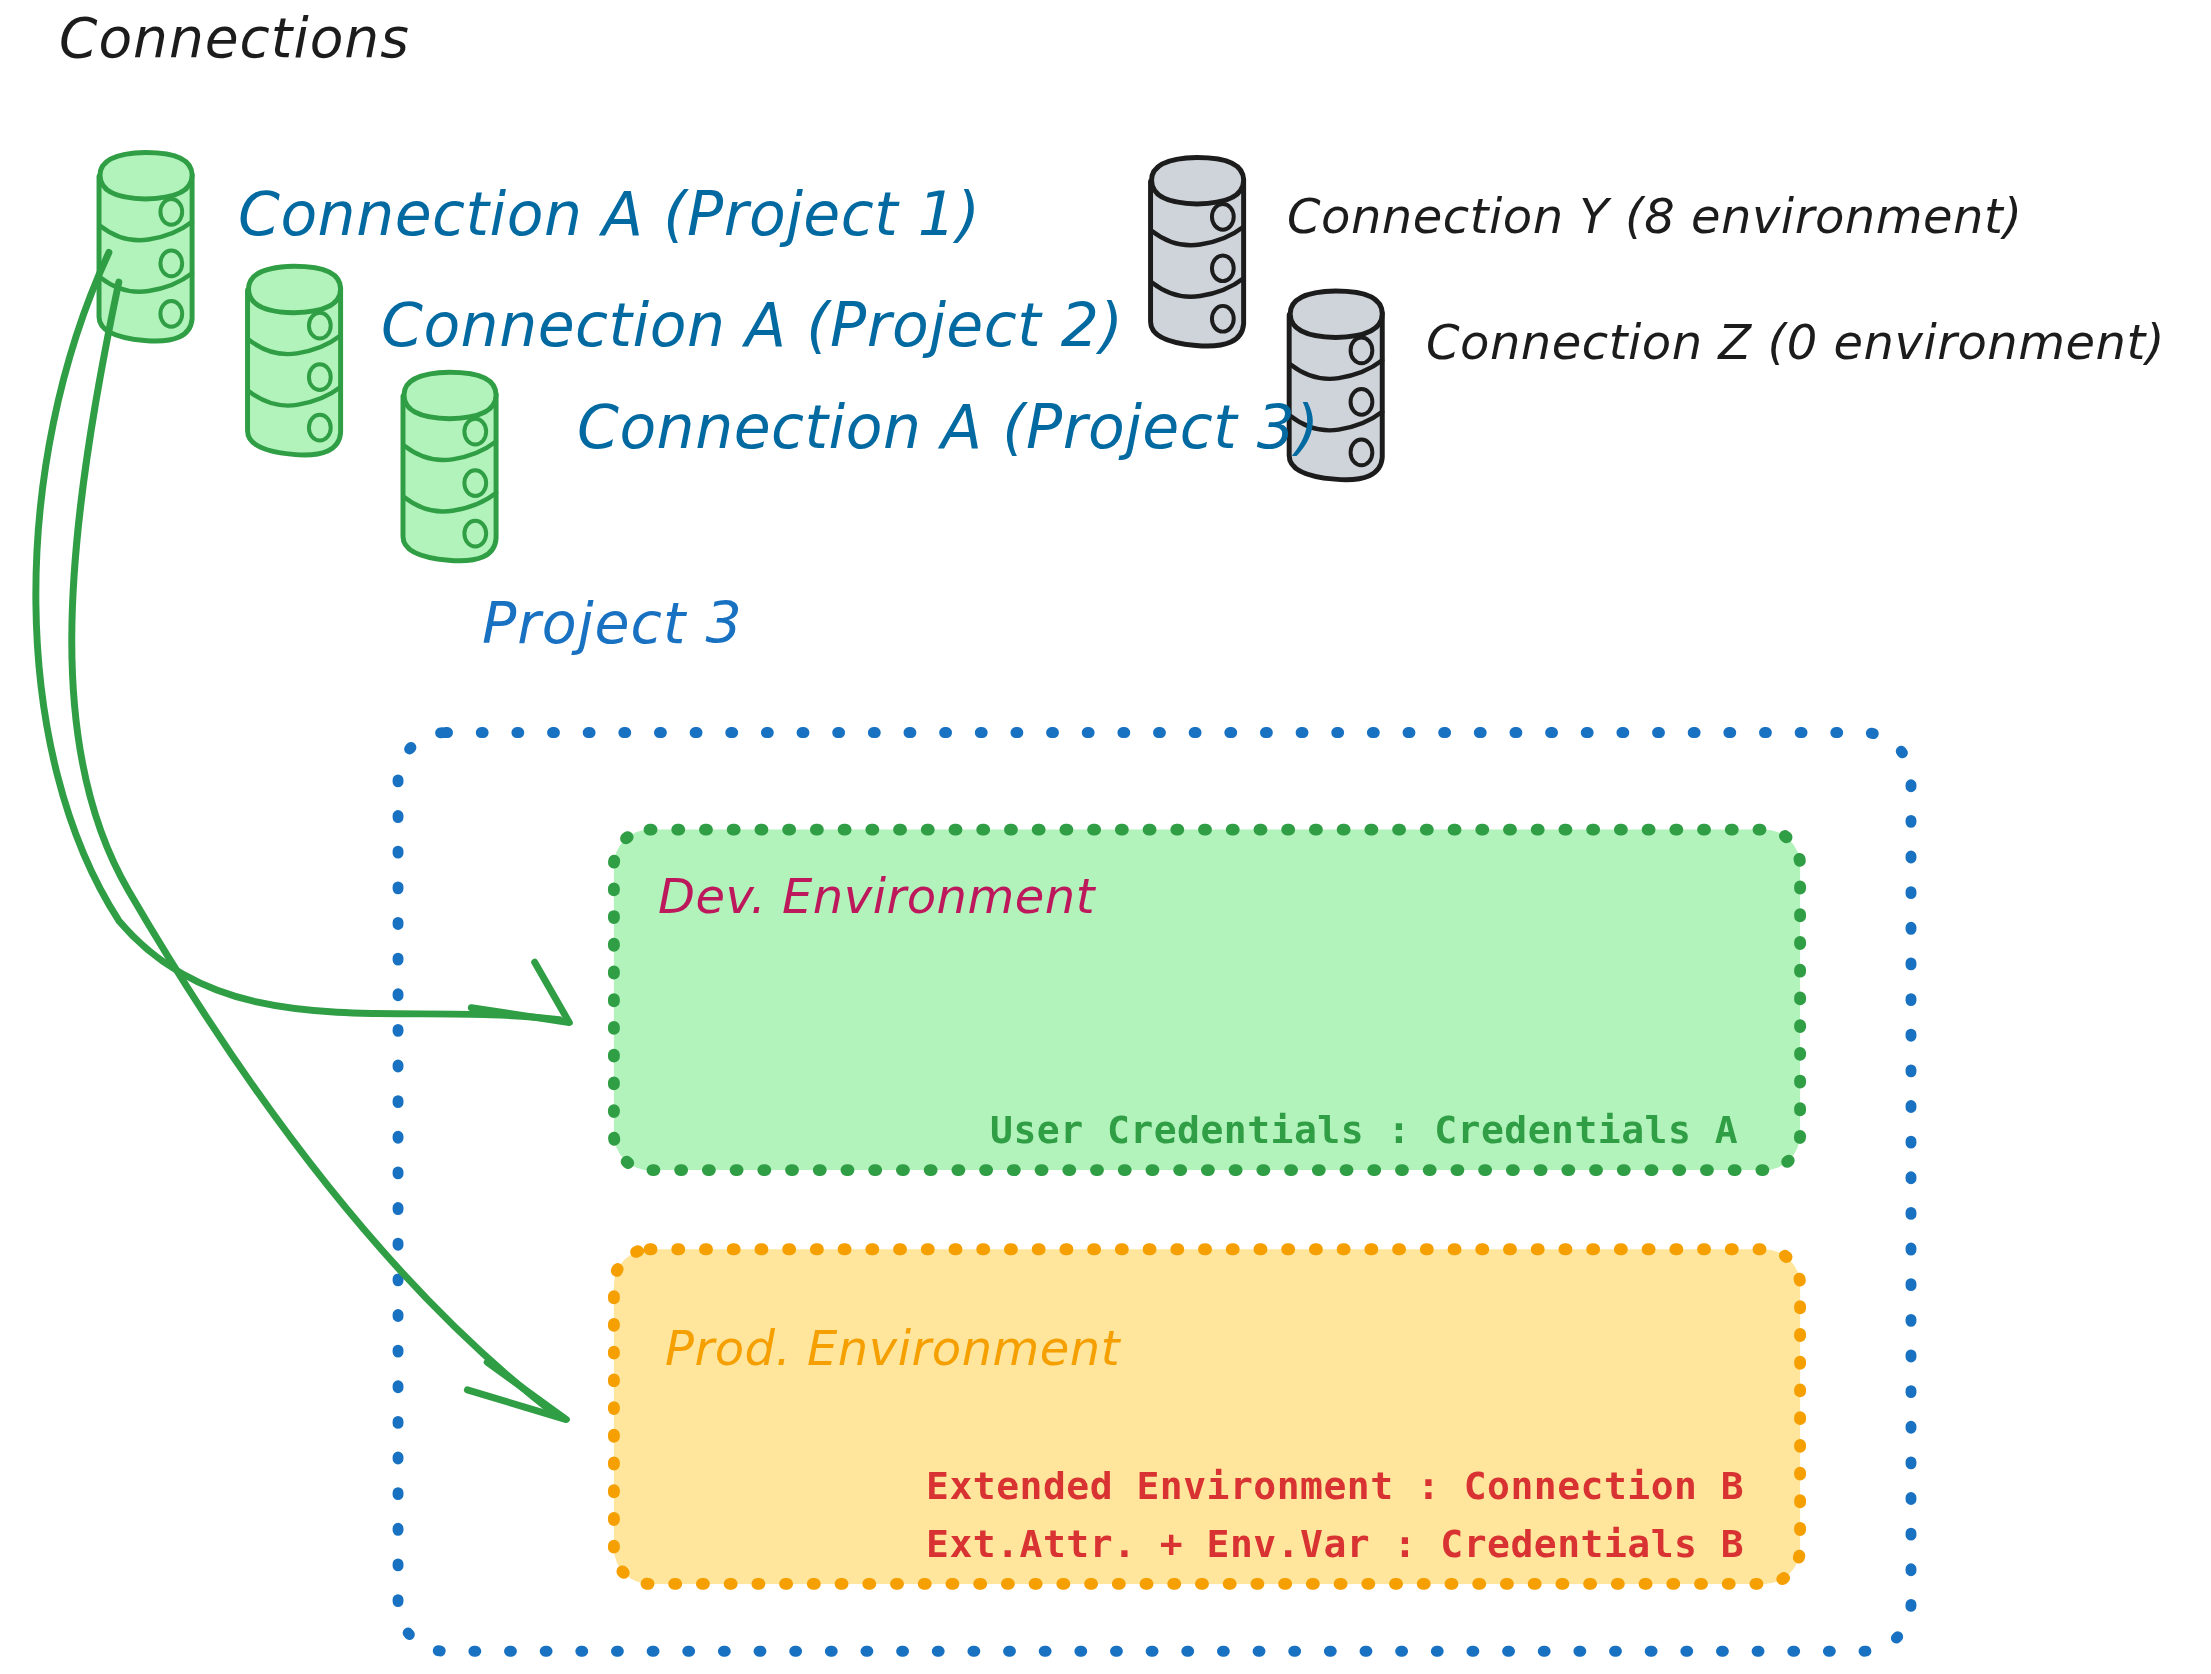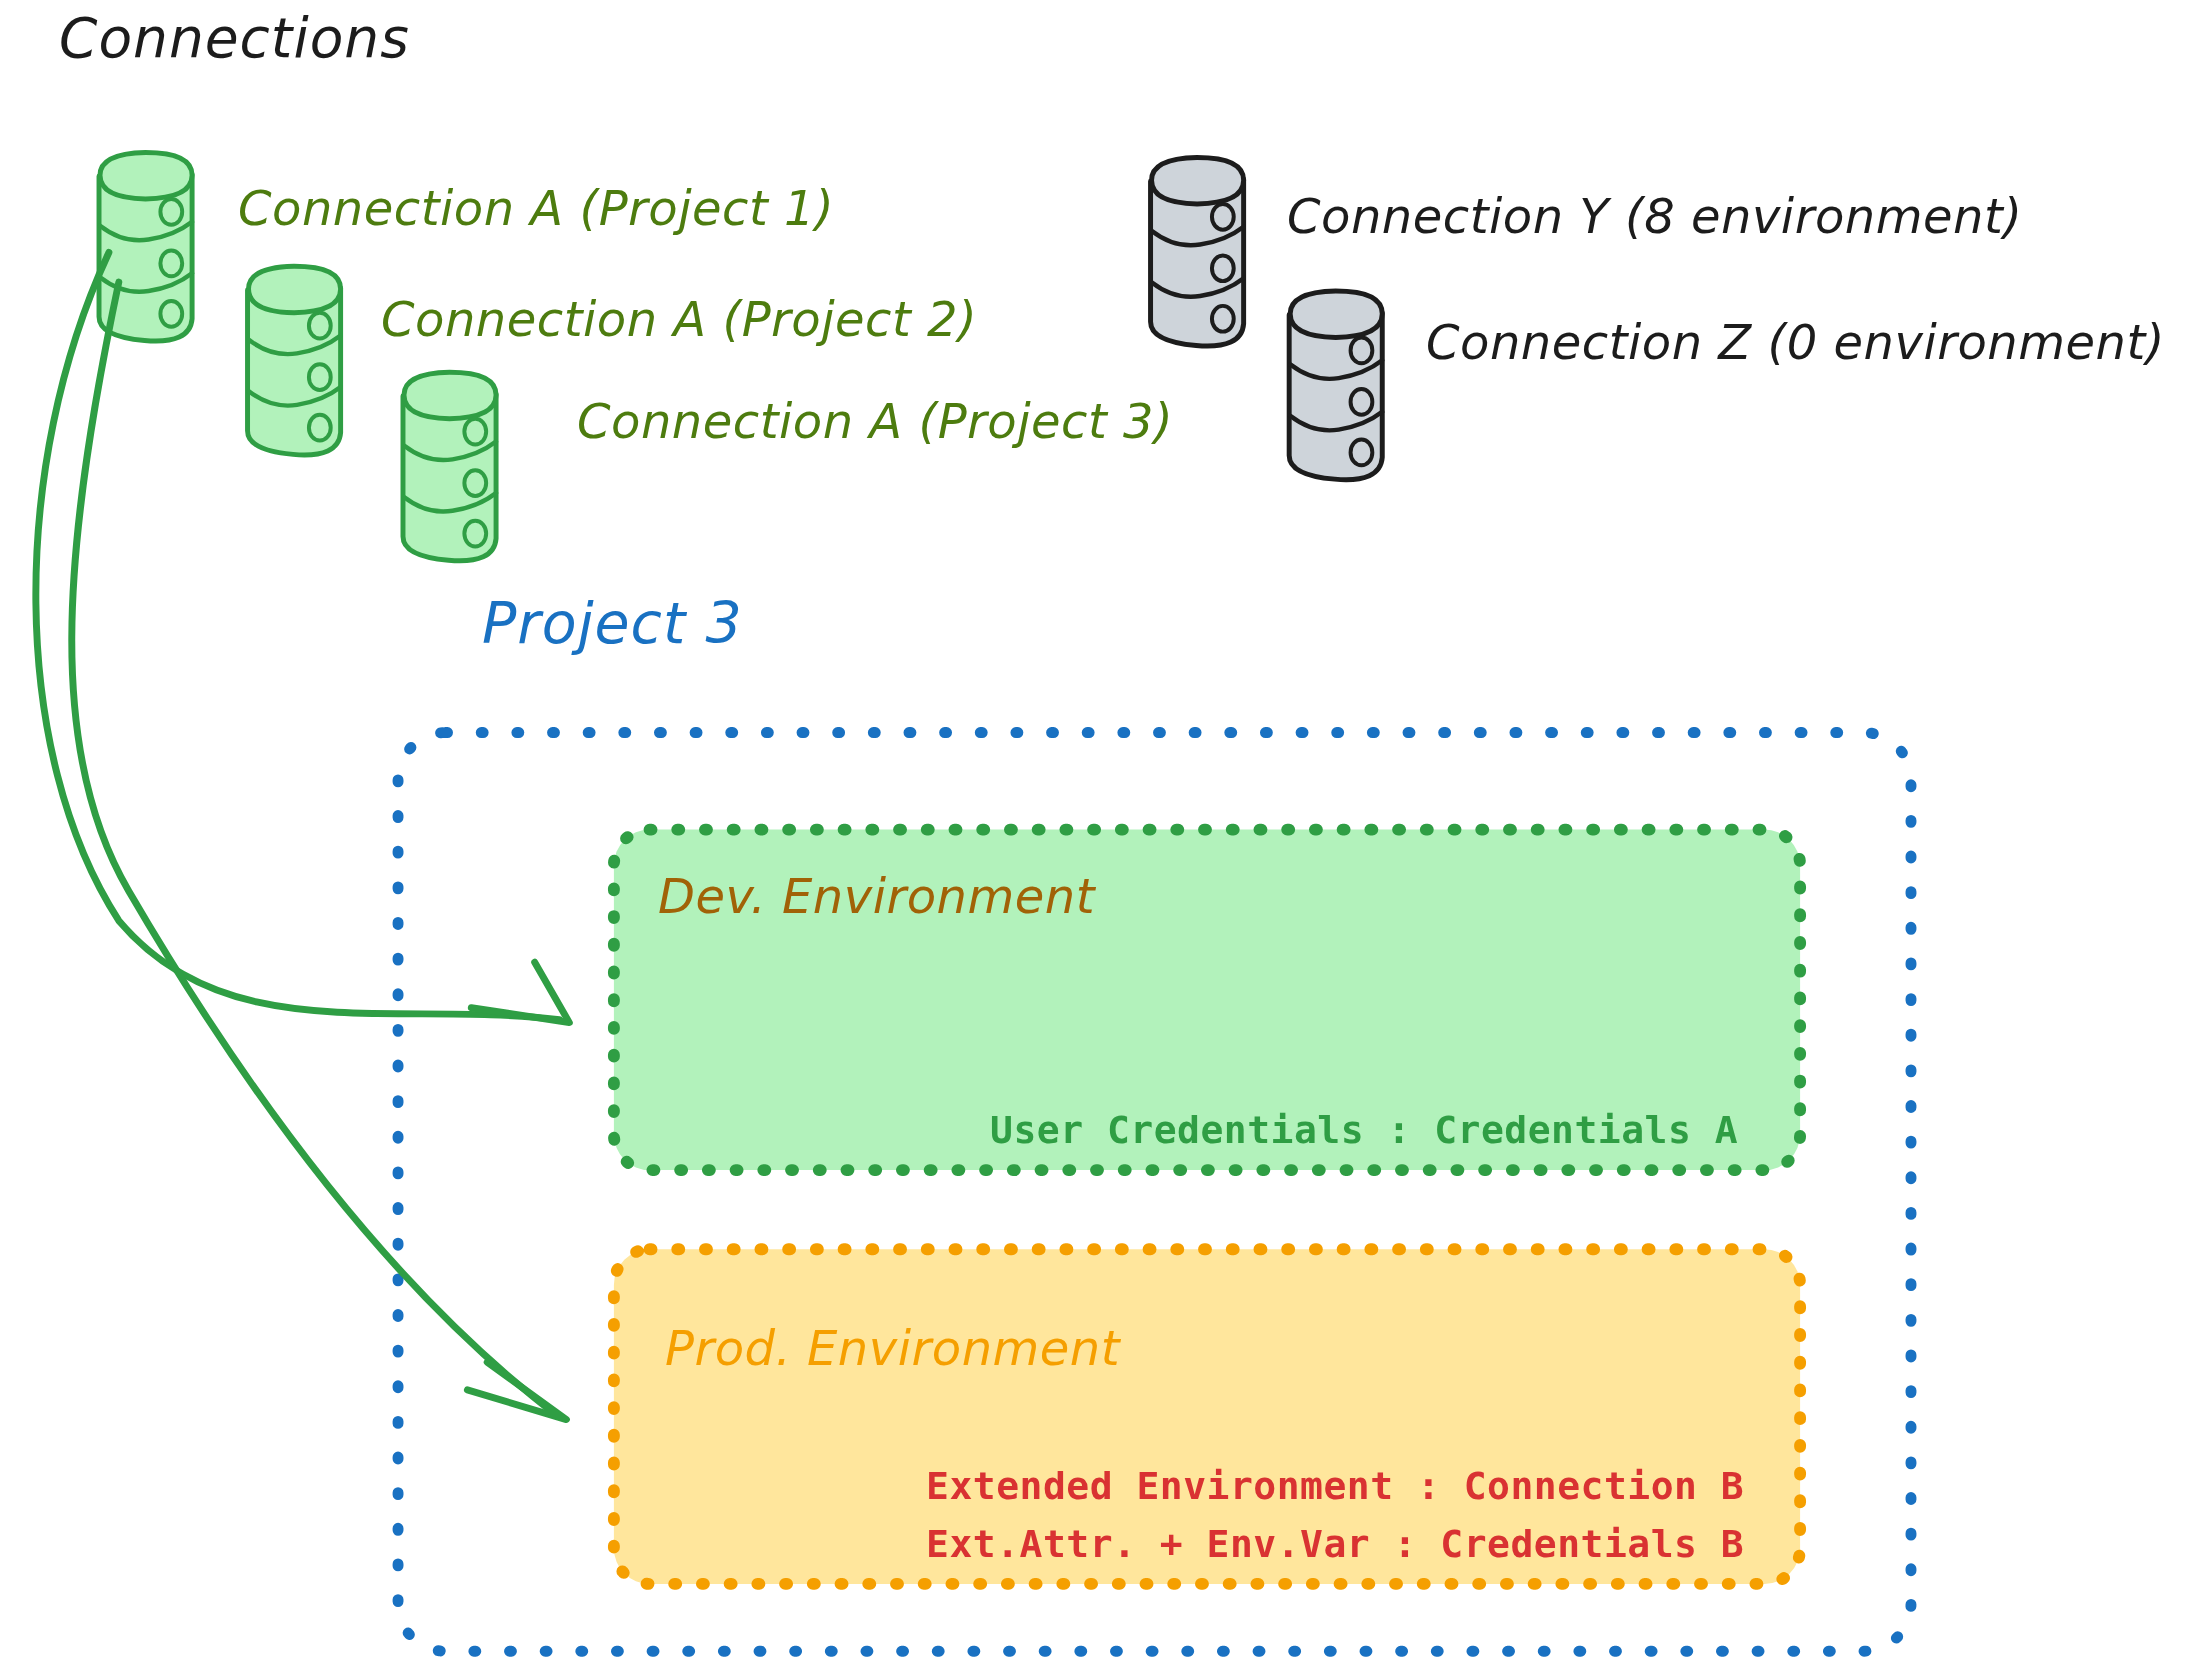--- a/index.html
+++ b/index.html
@@ -38,22 +38,22 @@
     font-weight: 700;
   }
   .title-connections {
     left: 59px;
     top: 10px;
     font-size: 55px;
     color: #1c1c1c;
     letter-spacing: 1px;
   }
   .conn-green {
-    font-size: 48px;
-    color: #4d7c0f;
+    font-size: 60px;
+    color: #0369a1;
     letter-spacing: 0.5px;
     font-style: italic;
   }
   .conn-green.g1 { left: 238px; top: 183px; }
   .conn-green.g2 { left: 381px; top: 294px; }
   .conn-green.g3 { left: 577px; top: 396px; }
   .conn-black {
     font-size: 48px;
     color: #1c1c1c;
     letter-spacing: 0.5px;
@@ -64,21 +64,21 @@
     left: 482px;
     top: 594px;
     font-size: 57px;
     color: #1971c2;
     letter-spacing: 1px;
   }
   .env-title {
     font-size: 48px;
     letter-spacing: 0.5px;
   }
-  .env-title.dev { left: 658px; top: 871px; color: #a16207; text-align: right; }
+  .env-title.dev { left: 658px; top: 871px; color: #be185d; text-align: right; }
   .env-title.prod { left: 665px; top: 1292px; color: #f59f00; margin-top: 31px; }
   .cred-line {
     font-size: 38px;
     letter-spacing: 0.5px;
     margin-top: 27px;
   }
   .cred-green { left: 990px; top: 1084px; color: #2f9e44; }
   .cred-red-1 { left: 926px; top: 1440px; color: #d93232; }
   .cred-red-2 { left: 926px; top: 1498px; color: #d93232; }
 </style>

